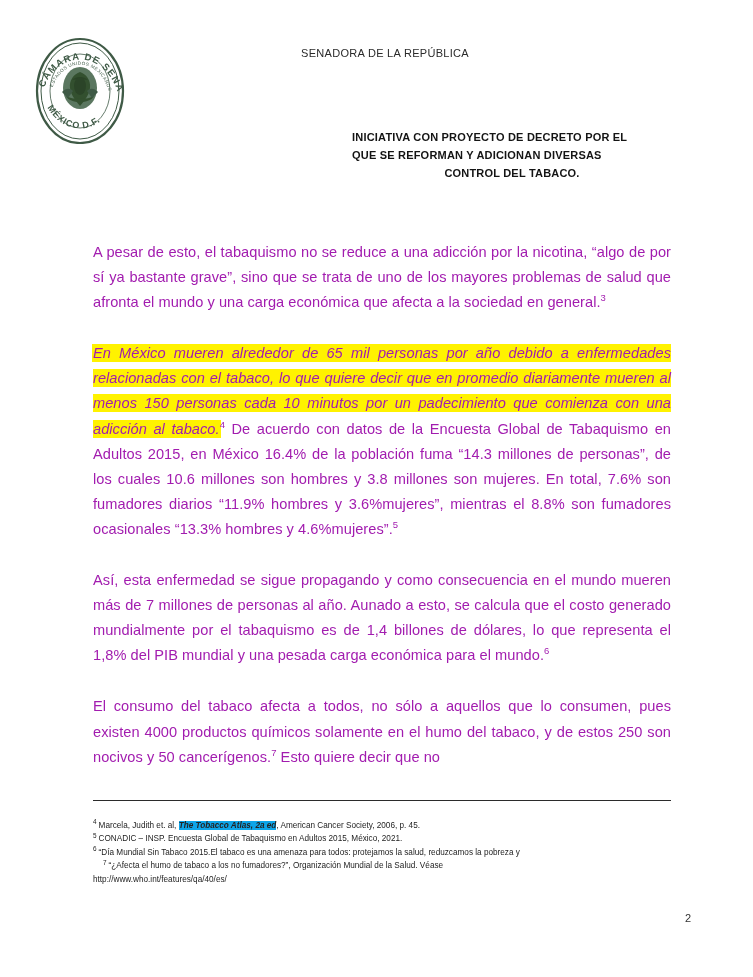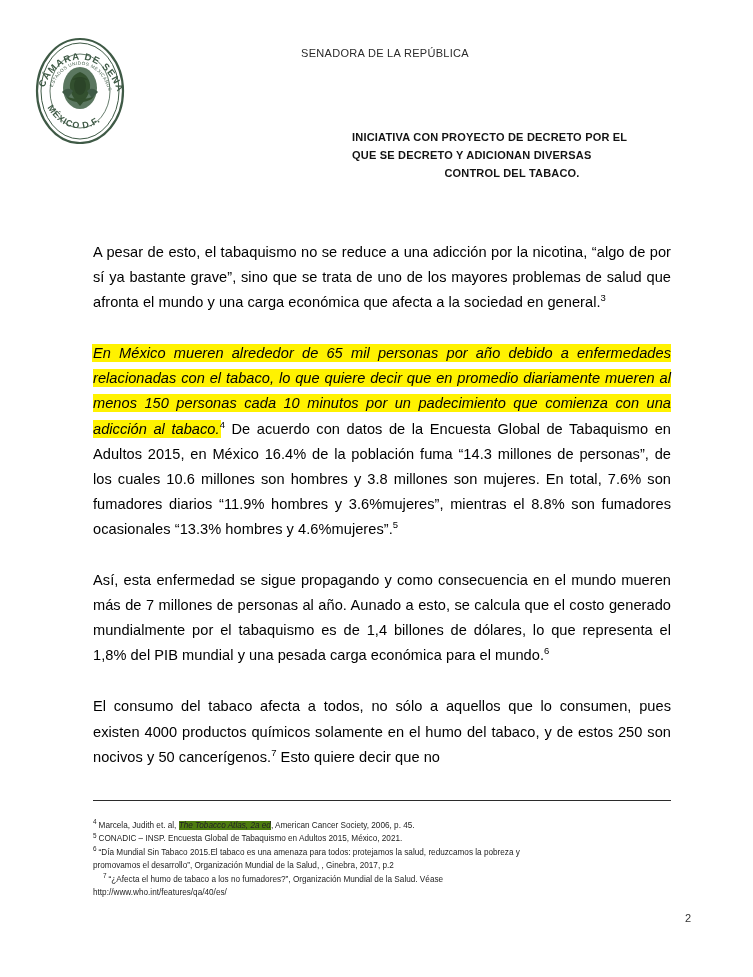--- a/index.html
+++ b/index.html
@@ -85,21 +85,21 @@
     position: absolute;
     left: 93px;
     top: 240px;
     width: 578px;
   }
   p.para {
     margin: 0 0 26px 0;
     font-size: 14.6px;
     line-height: 1.72;
     text-align: justify;
-    color: #000000;
+    color: #a21caf;
     letter-spacing: 0.05px;
   }
   p.para:last-child { margin-bottom: 16px; }
   .fn {
     font-size: 9.5px;
     vertical-align: super;
     line-height: 0;
   }
   .hl {
     background: #fff200;
@@ -136,21 +136,22 @@
   .fmark {
     font-size: 6.4px;
     vertical-align: super;
     line-height: 0;
     margin-right: 2px;
   }
   .fn-italic {
     font-style: italic;
   }
   .fn-hl {
-    background: #4d7c0f;
+    background: #0ea5e9;
+    font-weight: bold;
   }
   .fn-indent { padding-left: 10px; }
 
   
   .page-number {
     position: absolute;
     left: 0;
     top: 912px;
     width: 691px;
     text-align: right;
@@ -196,21 +197,21 @@
       </svg>
     </div>
 
     <div class="masthead">
       <div class="masthead-sub">SENADORA DE LA REPÚBLICA</div>
     </div>
   </div>
 
   <div class="title-block">
     <div>INICIATIVA CON PROYECTO DE DECRETO POR EL</div>
-    <div>QUE SE DECRETO Y ADICIONAN DIVERSAS</div>
+    <div>QUE SE REFORMAN Y ADICIONAN DIVERSAS</div>
     <div>CONTROL DEL TABACO.</div>
   </div>
 
   <div class="body-col">
 
     <p class="para"><span>A pesar de esto, el tabaquismo no se reduce a una adicción por la nicotina, “algo de por sí ya bastante grave”, sino que se trata de uno de los mayores problemas de salud que afronta el mundo y una carga económica que afecta a la sociedad en general.</span><span class="fn">3</span></p>
 
     <p class="para hl-para"><span class="hl">En México mueren alrededor de 65 mil personas por año debido a enfermedades relacionadas con el tabaco, lo que quiere decir que en promedio diariamente mueren al menos 150 personas cada 10 minutos por un padecimiento que comienza con una adicción al tabaco.</span><span class="fn">4</span><span> De acuerdo con datos de la Encuesta Global de Tabaquismo en Adultos 2015, en México 16.4% de la población fuma “14.3 millones de personas”, de los cuales 10.6 millones son hombres y 3.8 millones son mujeres. En total, 7.6% son fumadores diarios “11.9% hombres y 3.6%mujeres”, mientras el 8.8% son fumadores ocasionales “13.3% hombres y 4.6%mujeres”.</span><span class="fn">5</span></p>
 
     <p class="para"><span>Así, esta enfermedad se sigue propagando y como consecuencia en el mundo mueren más de 7 millones de personas al año. Aunado a esto, se calcula que el costo generado mundialmente por el tabaquismo es de 1,4 billones de dólares, lo que representa el 1,8% del PIB mundial y una pesada carga económica para el mundo.</span><span class="fn">6</span></p>
@@ -220,21 +221,20 @@
 
   <div class="footnote-rule"></div>
 
   <div class="footnotes">
 
     <p class="fnote noj"><span class="fmark">4</span><span>Marcela, Judith et. al, </span><span class="fn-italic fn-hl">The Tobacco Atlas, 2a ed</span><span>, American Cancer Society, 2006, p. 45.</span></p>
 
     <p class="fnote noj"><span class="fmark">5</span><span>CONADIC – INSP. Encuesta Global de Tabaquismo en Adultos 2015, México, 2021.</span></p>
 
     <p class="fnote"><span class="fmark">6</span><span>“Día Mundial Sin Tabaco 2015.El tabaco es una amenaza para todos: protejamos la salud, reduzcamos la pobreza y</span></p>
-    <p class="fnote noj"><span>promovamos el desarrollo”, Organización Mundial de la Salud, , Ginebra, 2017, p.2</span></p>
 
     <p class="fnote fn-indent"><span class="fmark">7</span><span>“¿Afecta el humo de tabaco a los no fumadores?”, Organización Mundial de la Salud. Véase</span></p>
     <p class="fnote noj"><span>http://www.who.int/features/qa/40/es/</span></p>
   </div>
 
   <div class="page-number">2</div>
 
 </div>
 
 </body></html>

